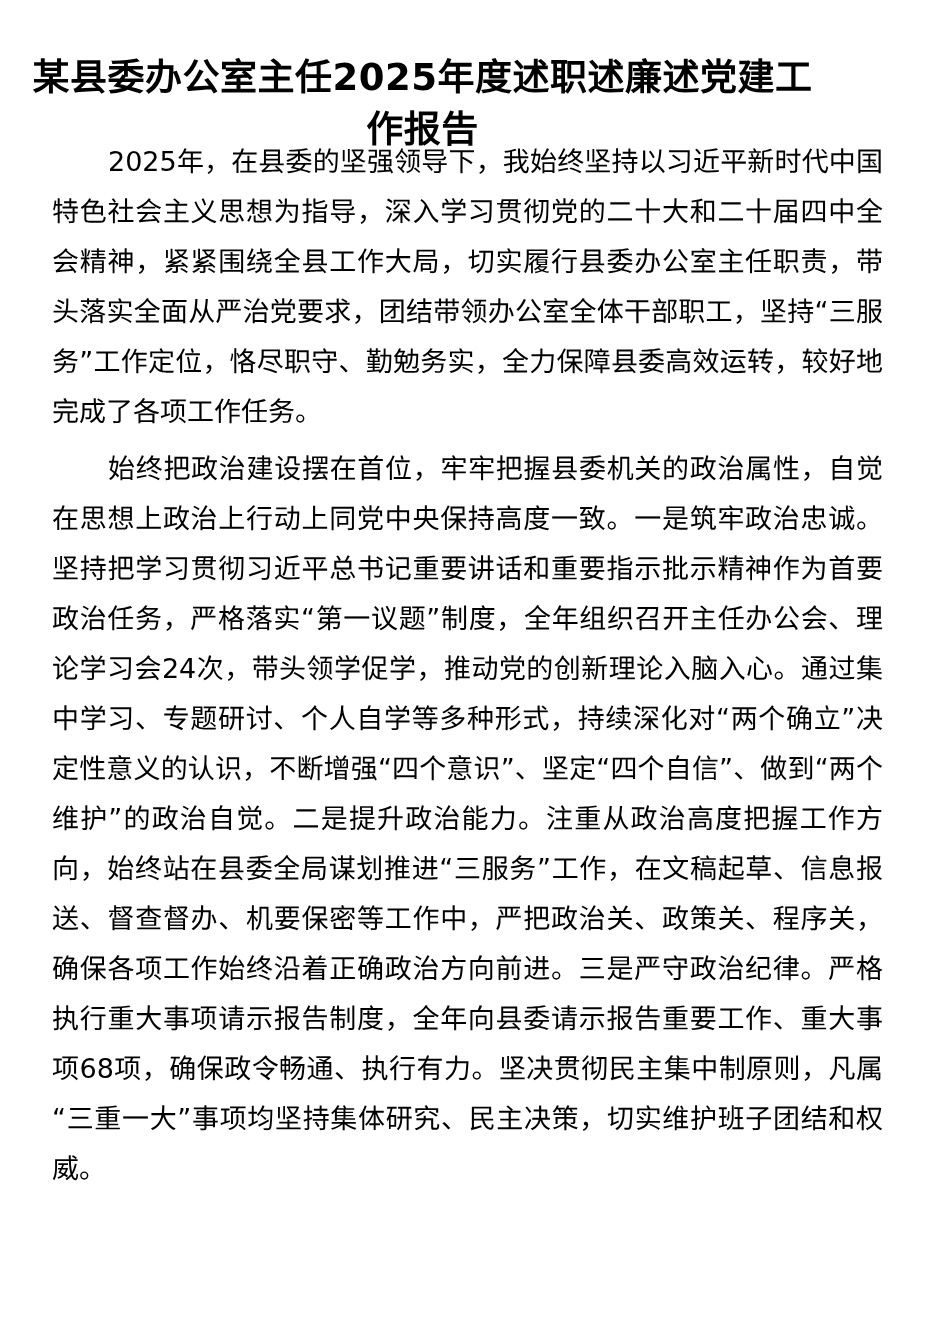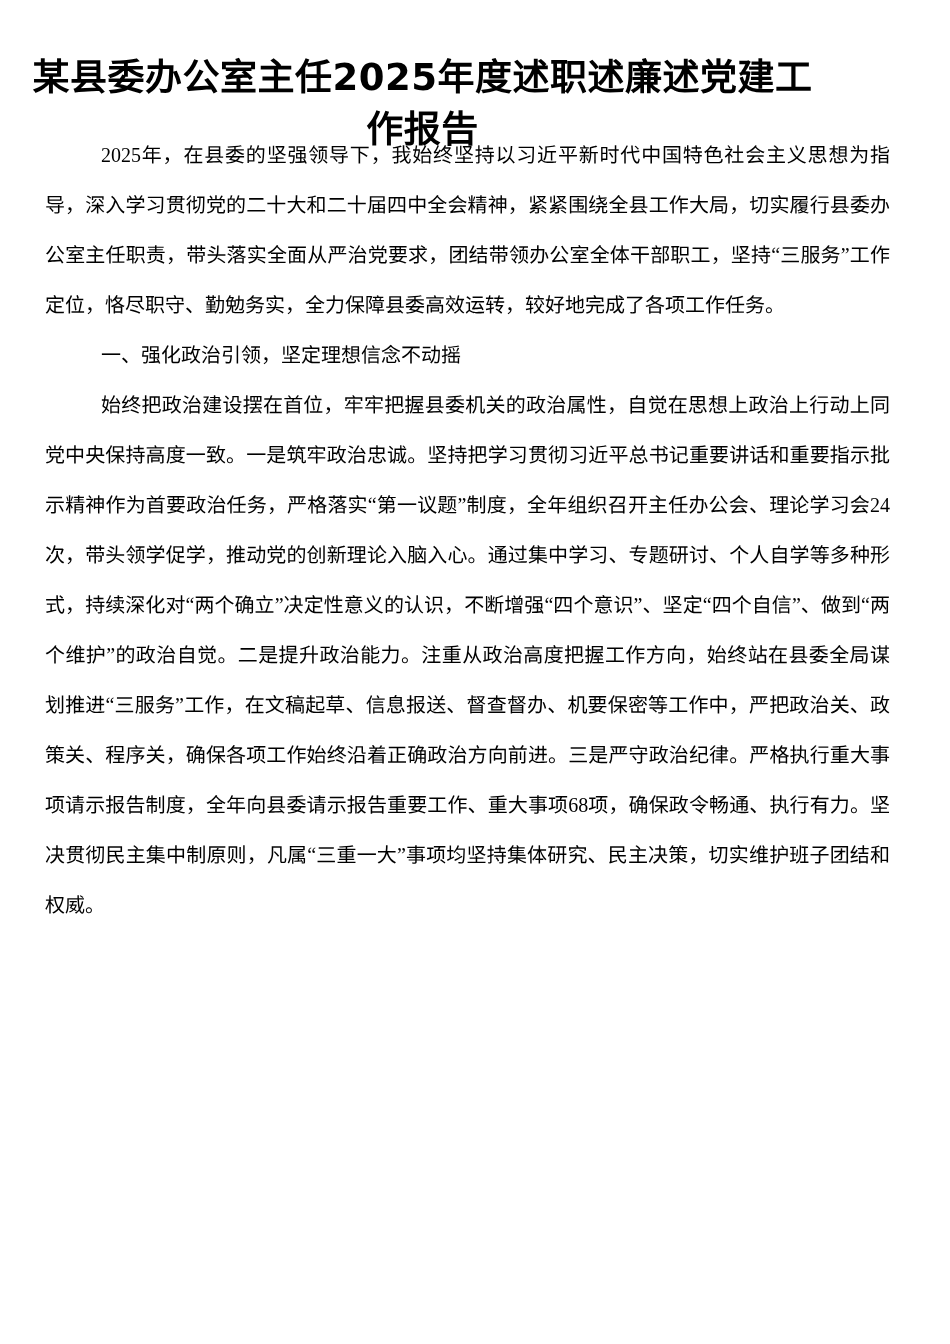--- a/index.html
+++ b/index.html
@@ -42,31 +42,30 @@
     text-align: center;
     letter-spacing: 0.5px;
     padding-top: 52px;
     padding-left: 18px;
     padding-right: 18px;
     box-sizing: border-box;
     width: 845px;
   }
 
   .para {
-    margin: 0;
+    margin: 7px;
     padding: 0;
-    font-size: 20px;
+    font-size: 27px;
     line-height: 50px;
     text-align: justify;
     text-justify: inter-ideograph;
     text-align-last: left;
     font-weight: 400;
     letter-spacing: 0px;
     word-break: break-all;
-    font-family: Liberation Serif, serif;
   }
 
   .para.indent {
     text-indent: 56px;
   }
 
   .para.heading {
     text-indent: 56px;
     font-weight: 400;
   }
@@ -75,20 +74,19 @@
 <body>
 
 <div class="page">
 
   <h1 class="doc-title">某县委办公室主任2025年度述职述廉述党建工作报告</h1>
 
   <div class="doc-body" style="top:130px;">
 
     <p class="para indent">2025年，在县委的坚强领导下，我始终坚持以习近平新时代中国特色社会主义思想为指导，深入学习贯彻党的二十大和二十届四中全会精神，紧紧围绕全县工作大局，切实履行县委办公室主任职责，带头落实全面从严治党要求，团结带领办公室全体干部职工，坚持“三服务”工作定位，恪尽职守、勤勉务实，全力保障县委高效运转，较好地完成了各项工作任务。</p>
 
-    <p class="para heading">一、强化政治引领，坚定理想信念不动摇</p>
 
     <p class="para indent">始终把政治建设摆在首位，牢牢把握县委机关的政治属性，自觉在思想上政治上行动上同党中央保持高度一致。一是筑牢政治忠诚。坚持把学习贯彻习近平总书记重要讲话和重要指示批示精神作为首要政治任务，严格落实“第一议题”制度，全年组织召开主任办公会、理论学习会24次，带头领学促学，推动党的创新理论入脑入心。通过集中学习、专题研讨、个人自学等多种形式，持续深化对“两个确立”决定性意义的认识，不断增强“四个意识”、坚定“四个自信”、做到“两个维护”的政治自觉。二是提升政治能力。注重从政治高度把握工作方向，始终站在县委全局谋划推进“三服务”工作，在文稿起草、信息报送、督查督办、机要保密等工作中，严把政治关、政策关、程序关，确保各项工作始终沿着正确政治方向前进。三是严守政治纪律。严格执行重大事项请示报告制度，全年向县委请示报告重要工作、重大事项68项，确保政令畅通、执行有力。坚决贯彻民主集中制原则，凡属“三重一大”事项均坚持集体研究、民主决策，切实维护班子团结和权威。</p>
 
 
   </div>
 
 </div>
 
 </body></html>

